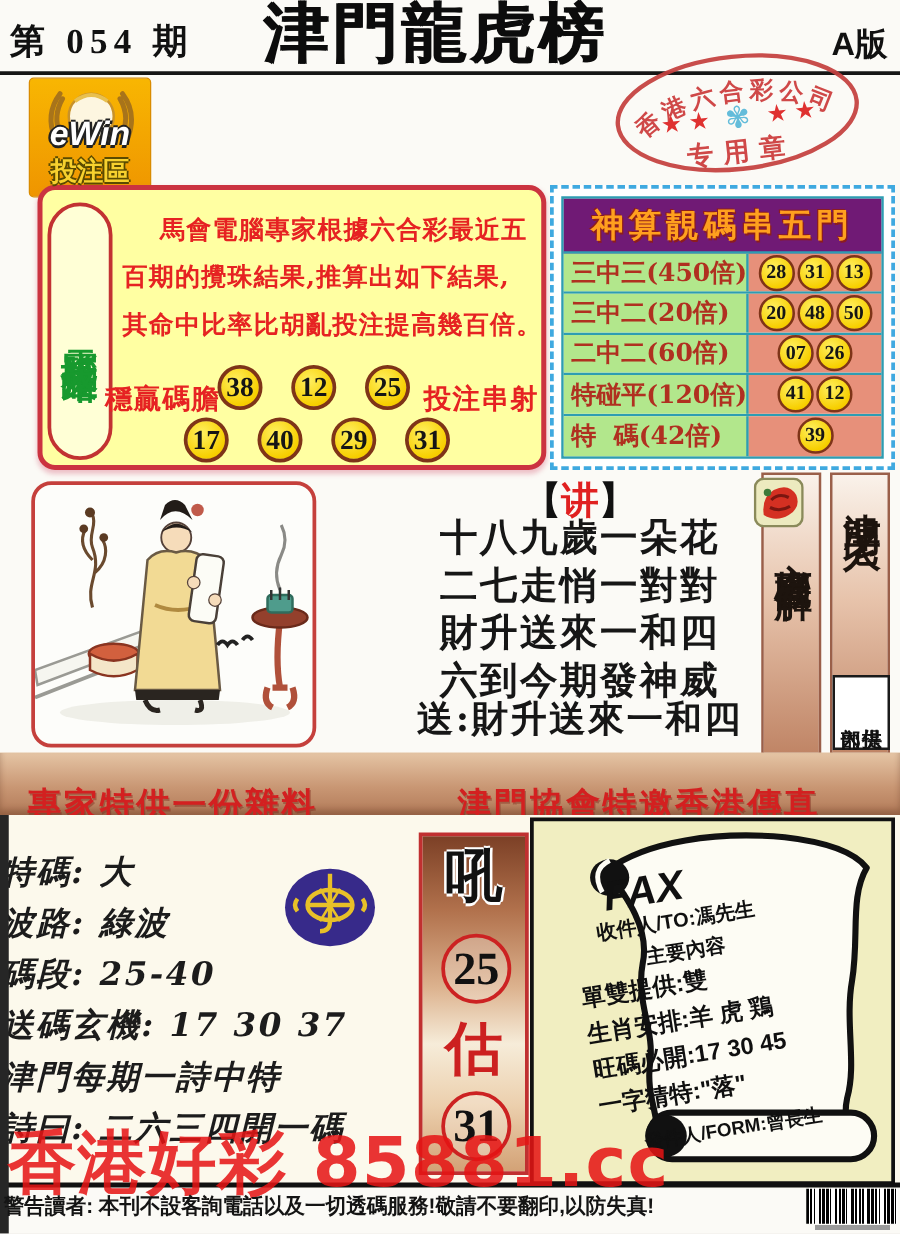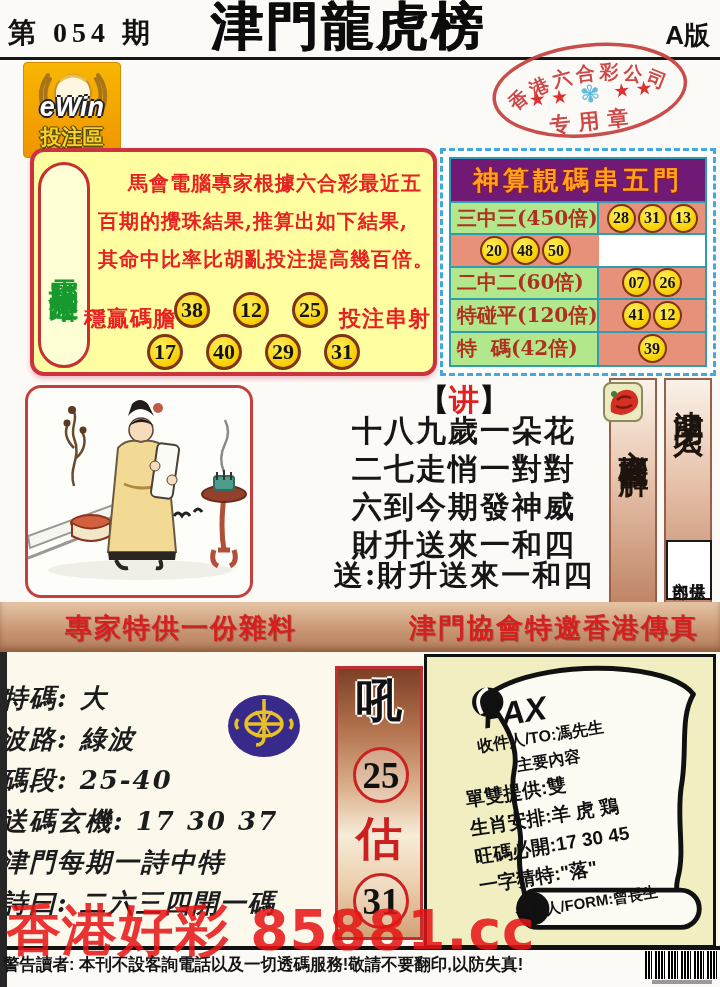--- a/index.html
+++ b/index.html
@@ -88,22 +88,22 @@
   .seal-icon{position:absolute;left:603px;top:382px;width:40px;height:40px;z-index:3;}
   .provide-box{position:absolute;left:666px;top:540px;width:46px;height:60px;background:#fff;
         border:2px solid #1a1a1a;display:flex;flex-direction:row-reverse;align-items:center;justify-content:center;gap:1px;z-index:3;}
   .provide-box span{writing-mode:vertical-rl;font-size:16px;font-weight:900;color:#111;
         font-family:"DejaVu Serif",serif;line-height:1;}
 
   
   .banner{position:absolute;left:0;top:602px;width:720px;height:50px;
         background:linear-gradient(180deg,#e5c5a5 0%,#c99774 55%,#b27a58 100%);
         box-shadow:inset 0 -4px 5px rgba(90,50,30,.35);}
-  .banner span{position:absolute;top:8px;font-family:"DejaVu Serif",serif;font-weight:900;
-        font-size:27px;color:#d32020;letter-spacing:2px;text-shadow:1px 1px 0 rgba(120,30,20,.4);margin-left:43px;}
+  .banner span{position:absolute;top:24px;font-family:"DejaVu Serif",serif;font-weight:900;
+        font-size:27px;color:#d32020;letter-spacing:2px;text-shadow:1px 1px 0 rgba(120,30,20,.4);}
   .banner .b-left{left:22px;}
   .banner .b-right{left:366px;}
 
   
   .bottom-box{position:absolute;left:0px;top:652px;width:720px;height:298px;background:#fcf9ec;
         border-bottom:4px solid #111;}
   .edge-strip{position:absolute;left:0;top:652px;width:7px;height:335px;background:#262626;z-index:5;}
   .tips{position:absolute;left:1px;top:678px;width:320px;font-family:"DejaVu Serif",serif;
         font-style:italic;font-weight:700;font-size:26px;color:#1c1c1c;line-height:41px;letter-spacing:2px;}
   .club-emblem{position:absolute;left:226px;top:693px;width:76px;height:66px;}
@@ -200,20 +200,21 @@
       <div class="fd-head">神算靚碼串五門</div>
       <div class="fd-row">
         <div class="fd-label">三中三(450倍)</div>
         <div class="fd-balls">
           <span class="ball mini">28</span>
           <span class="ball mini">31</span>
           <span class="ball mini">13</span>
         </div>
       </div>
       <div class="fd-row">
+        <div class="fd-label">三中二(20倍)</div>
         <div class="fd-balls">
           <span class="ball mini">20</span>
           <span class="ball mini">48</span>
           <span class="ball mini">50</span>
         </div>
       </div>
       <div class="fd-row">
         <div class="fd-label">二中二(60倍)</div>
         <div class="fd-balls">
           <span class="ball mini">07</span>
@@ -273,22 +274,22 @@
       <path d="M146,128 q4,-6 8,0 q4,-6 8,0 M166,124 q4,-6 8,0" stroke="#222" stroke-width="3" fill="none"></path>
     </svg>
   </div>
 
   <div class="verse-head">
     <span>【</span><span class="red">讲</span><span>】</span>
   </div>
   <div class="verse-lines">
     <div>十八九歲一朵花</div>
     <div>二七走悄一對對</div>
+    <div>財升送來一和四</div>
     <div>六到今期發神威</div>
-    <div>財升送來一和四</div>
   </div>
   <div class="verse-gift">送:財升送來一和四</div>
 
   <div class="strip-v left">
     <span class="vtext">玄機圖解</span>
   </div>
   <div class="strip-v right">
     <span class="vtext">津門老人</span>
   </div>
   <svg class="seal-icon" viewBox="0 0 40 40">

